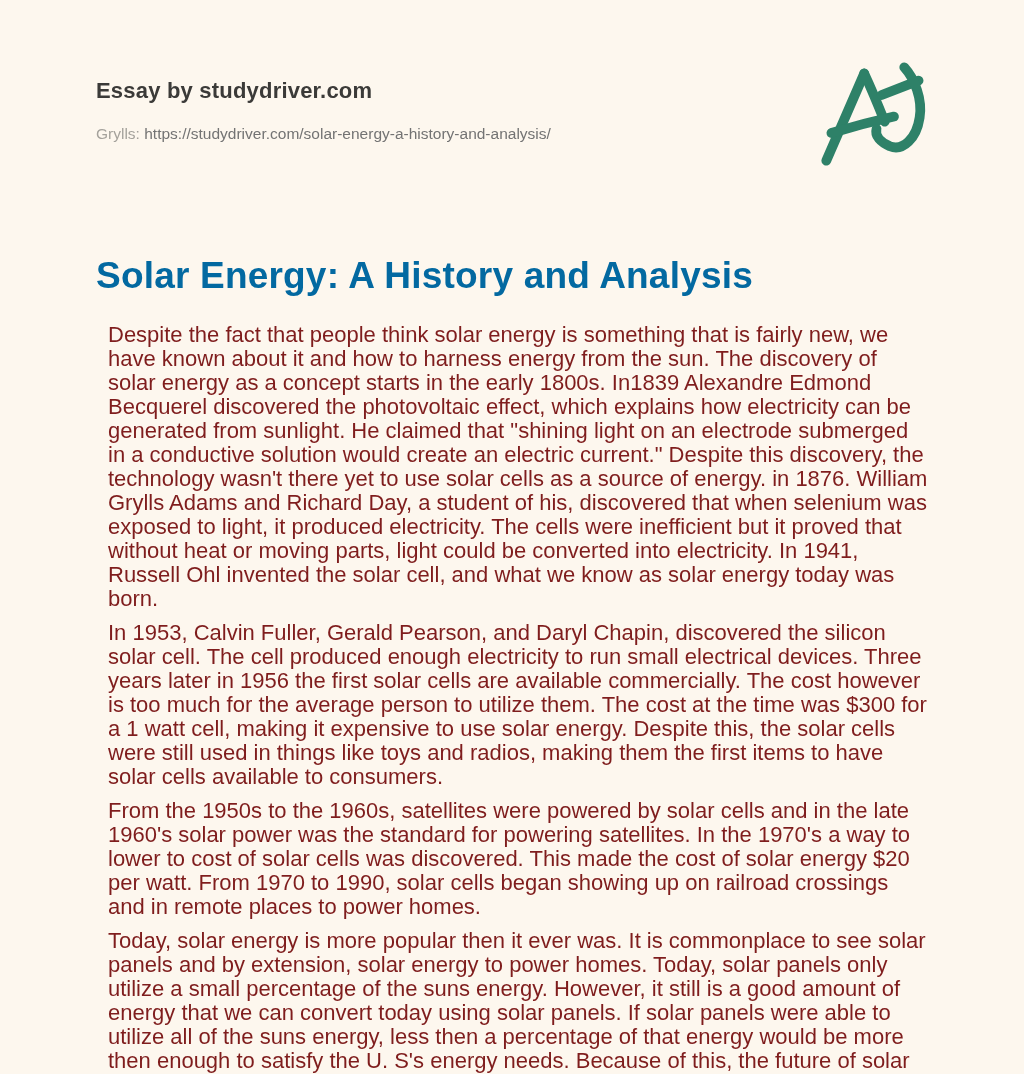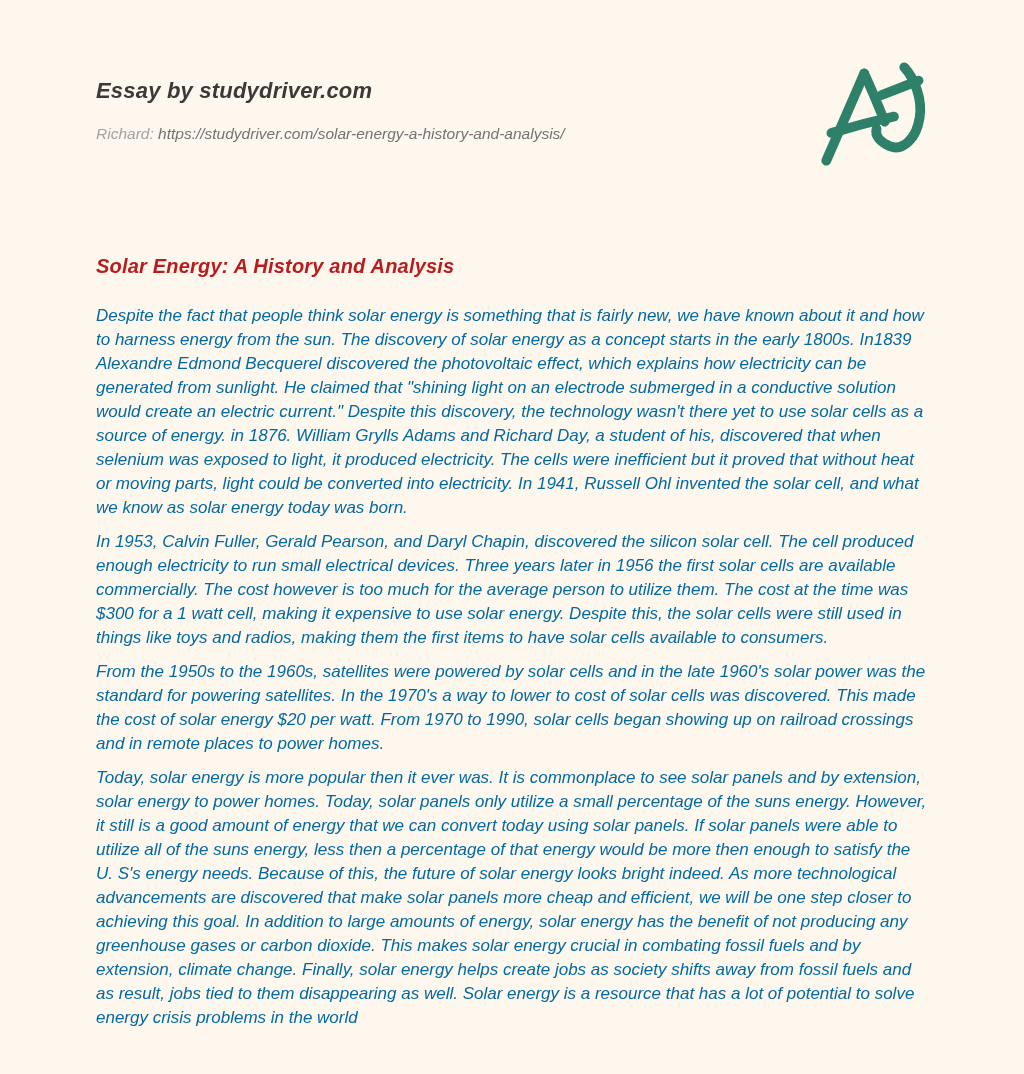--- a/index.html
+++ b/index.html
@@ -9,21 +9,20 @@
     height: 1074px;
     background: #FDF7EE;
     font-family: "Liberation Sans", sans-serif;
     position: relative;
     overflow: hidden;
   }
   .sheet {
     padding: 78px 96px 0 96px;
     width: 100%;
     height: 100%;
-    font-style: italic;
   }
   .header-title {
     font-size: 22px;
     font-weight: 700;
     color: #3B3A38;
     margin: 0 0 21px 0;
     letter-spacing: 0.2px;
   }
   .source-line {
     font-size: 15.5px;
@@ -38,43 +37,43 @@
   .logo {
     position: absolute;
     top: 60px;
     left: 816px;
     width: 118px;
     height: 108px;
     color: #2E8168;
   }
   .logo svg { width: 100%; height: 100%; display: block; }
   .essay-title {
-    font-size: 20px;
+    font-size: 37px;
     font-weight: 700;
-    color: #b91c1c;
+    color: #0369a1;
     margin: 112px 0 26px 0;
     letter-spacing: 0.2px;
   }
   .essay-body p {
-    font-size: 17px;
+    font-size: 22px;
     line-height: 24px;
-    color: #0369a1;
-    margin: 0 0 10px 0;
+    color: #7f1d1d;
+    margin: 0 0 10px 12px;
     max-width: 836px;
   }
 </style>
 </head>
 <body>
 
 <div class="sheet">
 
   <header>
     <h1 class="header-title">Essay by studydriver.com</h1>
     <p class="source-line">
-      <span>Richard:</span>
+      <span>Grylls:</span>
       <a class="source-url">https://studydriver.com/solar-energy-a-history-and-analysis/</a>
     </p>
   </header>
 
   <div class="logo">
     <svg viewBox="0 0 115 105" fill="none" stroke="currentColor" stroke-width="9.5" stroke-linecap="round" stroke-linejoin="round">
 
       <path d="M 10 98 L 47 13"></path>
 
       <path d="M 47 13 C 54 28, 61 45, 67 60"></path>

